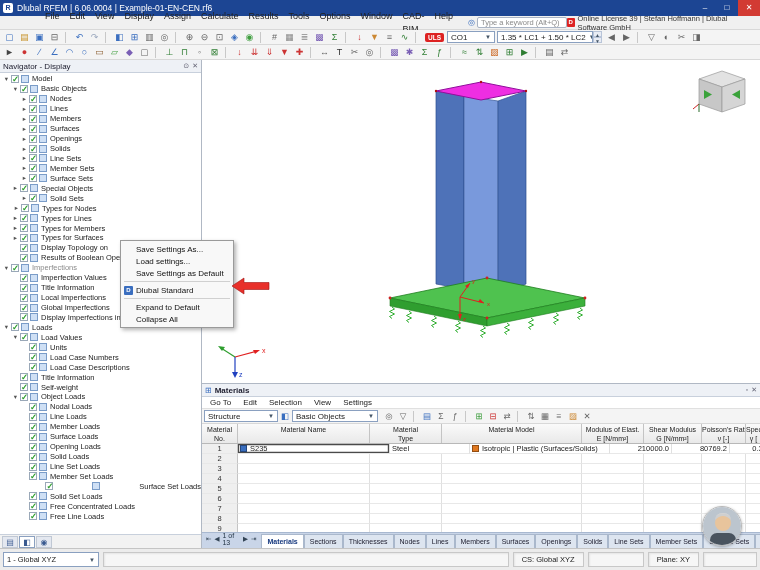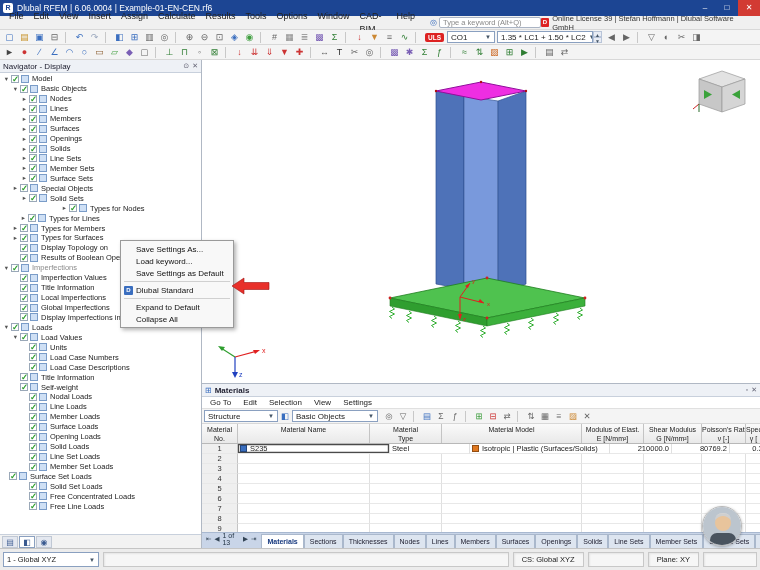--- a/index.html
+++ b/index.html
@@ -112,25 +112,25 @@
   <div class="titlebar">
     <span class="appicon">R</span>
     <span>Dlubal RFEM | 6.06.0004 | Example-01-EN-CEN.rf6</span>
     <span class="spacer"></span>
     <span class="wbtn">–</span>
     <span class="wbtn">□</span>
     <span class="wbtn close">✕</span>
   </div>
 
   <div class="menubar">
-    <span id="menubar-items" style="display:flex;">
+    <span id="menubar-items" style="display:flex;margin-left:36px;">
         <span class="menu-item">File</span>
         <span class="menu-item">Edit</span>
         <span class="menu-item">View</span>
-        <span class="menu-item">Insert</span>
+        <span class="menu-item">Display</span>
         <span class="menu-item">Assign</span>
         <span class="menu-item">Calculate</span>
         <span class="menu-item">Results</span>
         <span class="menu-item">Tools</span>
         <span class="menu-item">Options</span>
         <span class="menu-item">Window</span>
         <span class="menu-item">CAD-BIM</span>
         <span class="menu-item">Help</span>
       </span>
     <span class="kwicon">◎</span>
@@ -323,27 +323,27 @@
           <span class="cb on"></span>
           <span class="ti"></span>
           <span class="tl">Special Objects</span>
         </div>
         <div class="tree-row" style="padding-left: 20px;">
           <span class="tw">▸</span>
           <span class="cb on"></span>
           <span class="ti"></span>
           <span class="tl">Solid Sets</span>
         </div>
-        <div class="tree-row" style="padding-left: 12px; margin-left: 48px;">
+        <div class="tree-row" style="padding-left: 12px;">
           <span class="tw">▸</span>
           <span class="cb on"></span>
           <span class="ti"></span>
           <span class="tl">Types for Nodes</span>
         </div>
-        <div class="tree-row" style="padding-left: 19px;">
+        <div class="tree-row" style="padding-left: 11px;">
           <span class="tw">▸</span>
           <span class="cb on"></span>
           <span class="ti"></span>
           <span class="tl">Types for Lines</span>
         </div>
         <div class="tree-row" style="padding-left: 11px;">
           <span class="tw">▸</span>
           <span class="cb on"></span>
           <span class="ti"></span>
           <span class="tl">Types for Members</span>
@@ -437,20 +437,26 @@
           <span class="cb on"></span>
           <span class="ti"></span>
           <span class="tl">Title Information</span>
         </div>
         <div class="tree-row" style="padding-left: 11px;">
           <span class="tw"></span>
           <span class="cb on"></span>
           <span class="ti"></span>
           <span class="tl">Self-weight</span>
         </div>
+        <div class="tree-row" style="padding-left: 11px;">
+          <span class="tw">▾</span>
+          <span class="cb on"></span>
+          <span class="ti"></span>
+          <span class="tl">Object Loads</span>
+        </div>
         <div class="tree-row" style="padding-left: 20px;">
           <span class="tw"></span>
           <span class="cb on"></span>
           <span class="ti"></span>
           <span class="tl">Nodal Loads</span>
         </div>
         <div class="tree-row" style="padding-left: 20px;">
           <span class="tw"></span>
           <span class="cb on"></span>
           <span class="ti"></span>
@@ -485,21 +491,21 @@
           <span class="cb on"></span>
           <span class="ti"></span>
           <span class="tl">Line Set Loads</span>
         </div>
         <div class="tree-row" style="padding-left: 20px;">
           <span class="tw"></span>
           <span class="cb on"></span>
           <span class="ti"></span>
           <span class="tl">Member Set Loads</span>
         </div>
-        <div class="tree-row" style="">
+        <div class="tree-row" style=" justify-content: space-between;">
           <span class="tw"></span>
           <span class="cb on"></span>
           <span class="ti"></span>
           <span class="tl">Surface Set Loads</span>
         </div>
         <div class="tree-row" style="padding-left: 20px;">
           <span class="tw"></span>
           <span class="cb on"></span>
           <span class="ti"></span>
           <span class="tl">Solid Set Loads</span>
@@ -598,21 +604,21 @@
     </svg>
   </div>
 
   <div class="ctxmenu" id="context-menu">
       <div class="cm-item">
         <span class="cm-ic"></span>
         <span class="cm-label">Save Settings As...</span>
       </div>
       <div class="cm-item">
         <span class="cm-ic"></span>
-        <span class="cm-label">Load keyword...</span>
+        <span class="cm-label">Load settings...</span>
       </div>
       <div class="cm-item">
         <span class="cm-ic"></span>
         <span class="cm-label">Save Settings as Default</span>
       </div>
       <div class="cm-sep"></div>
       <div class="cm-item">
         <span class="cm-ic has">
           <span>D</span>
         </span>

